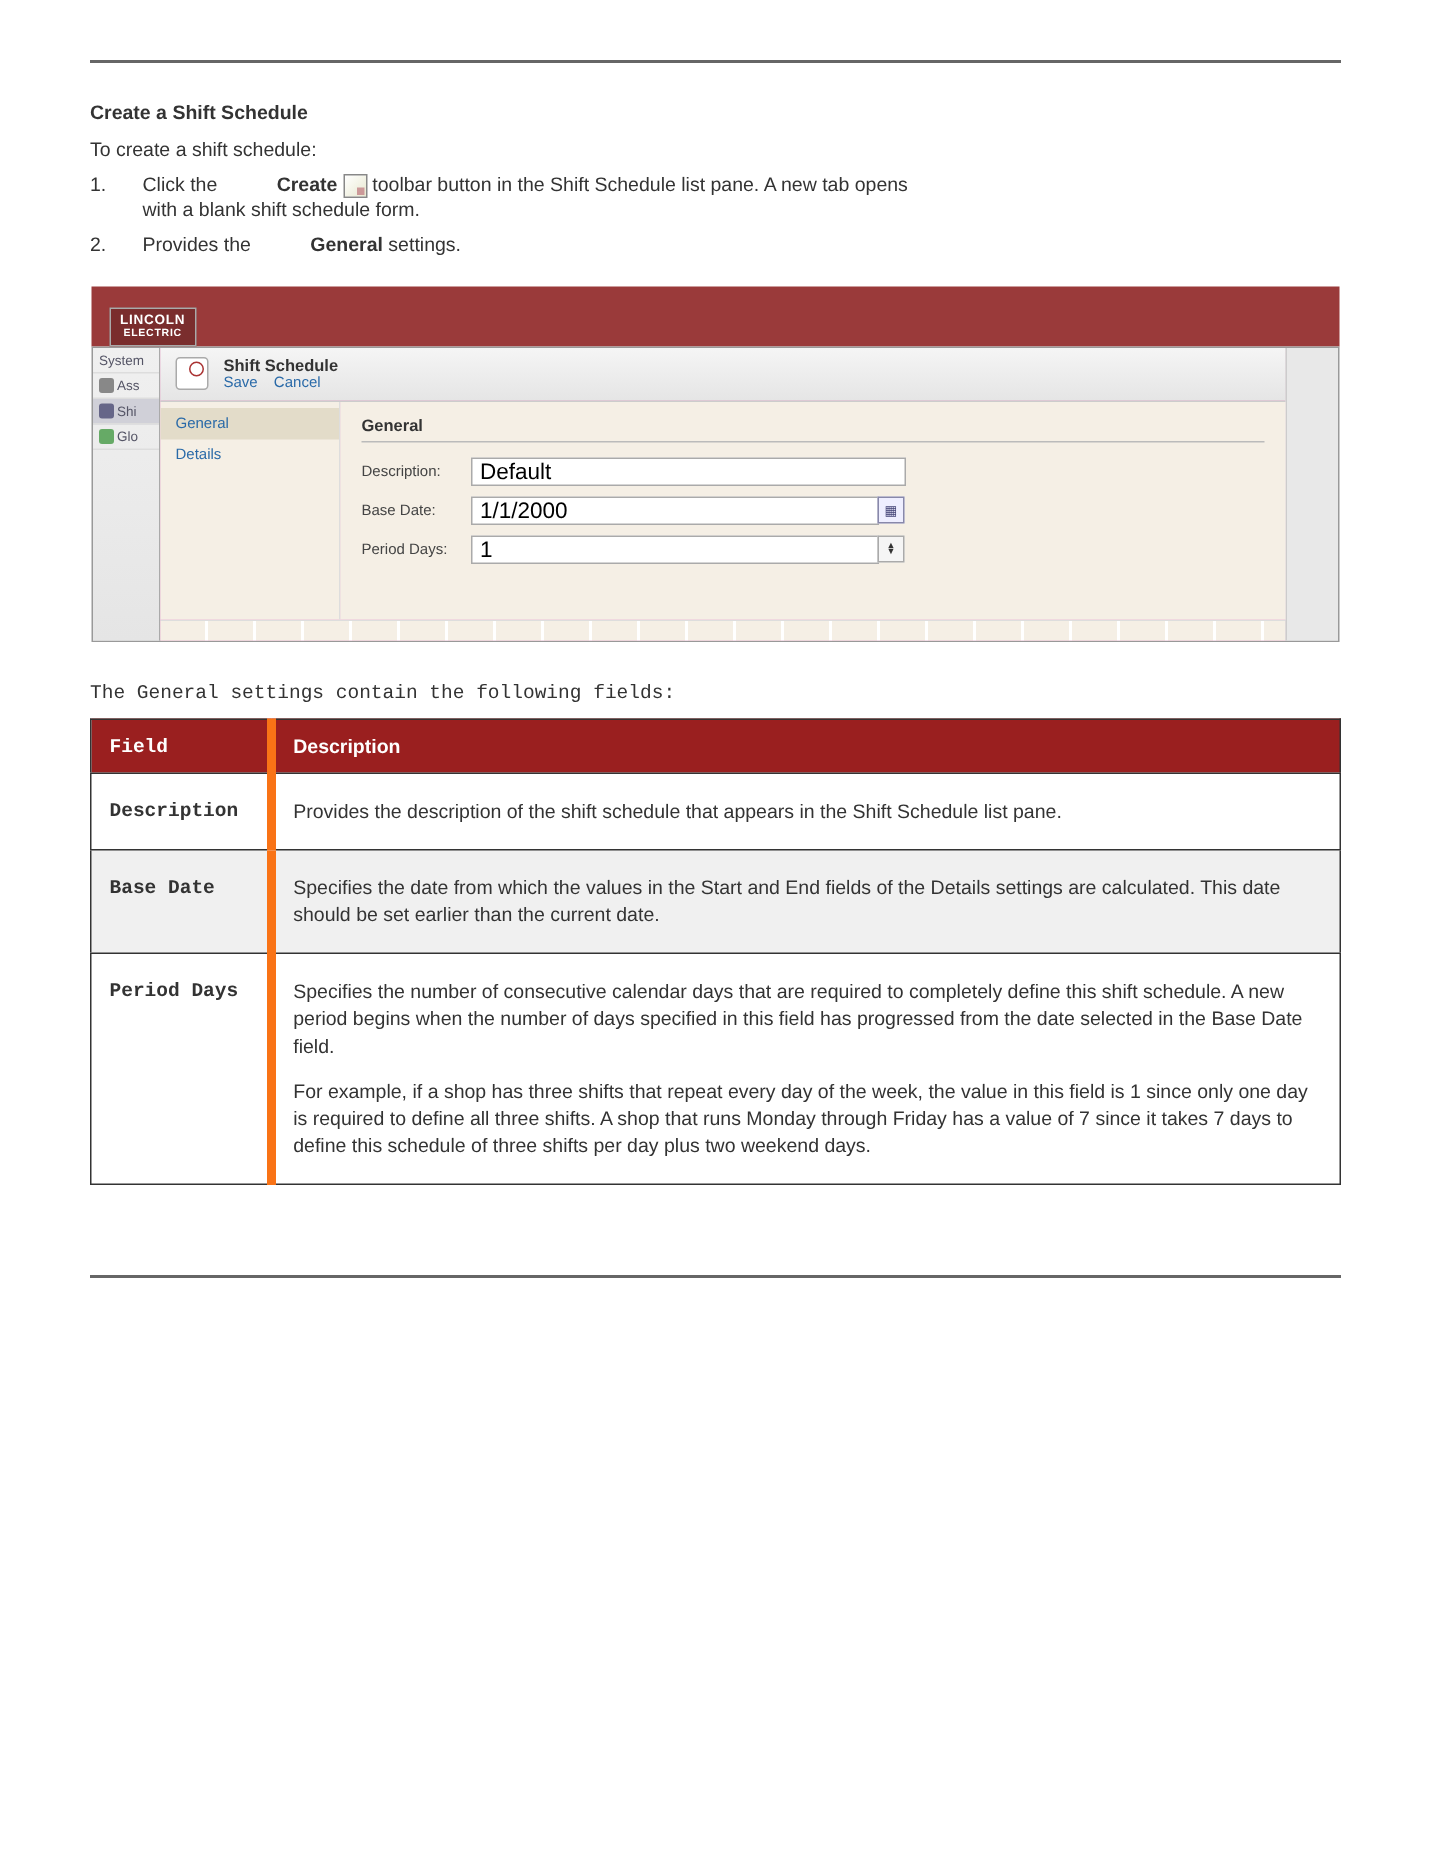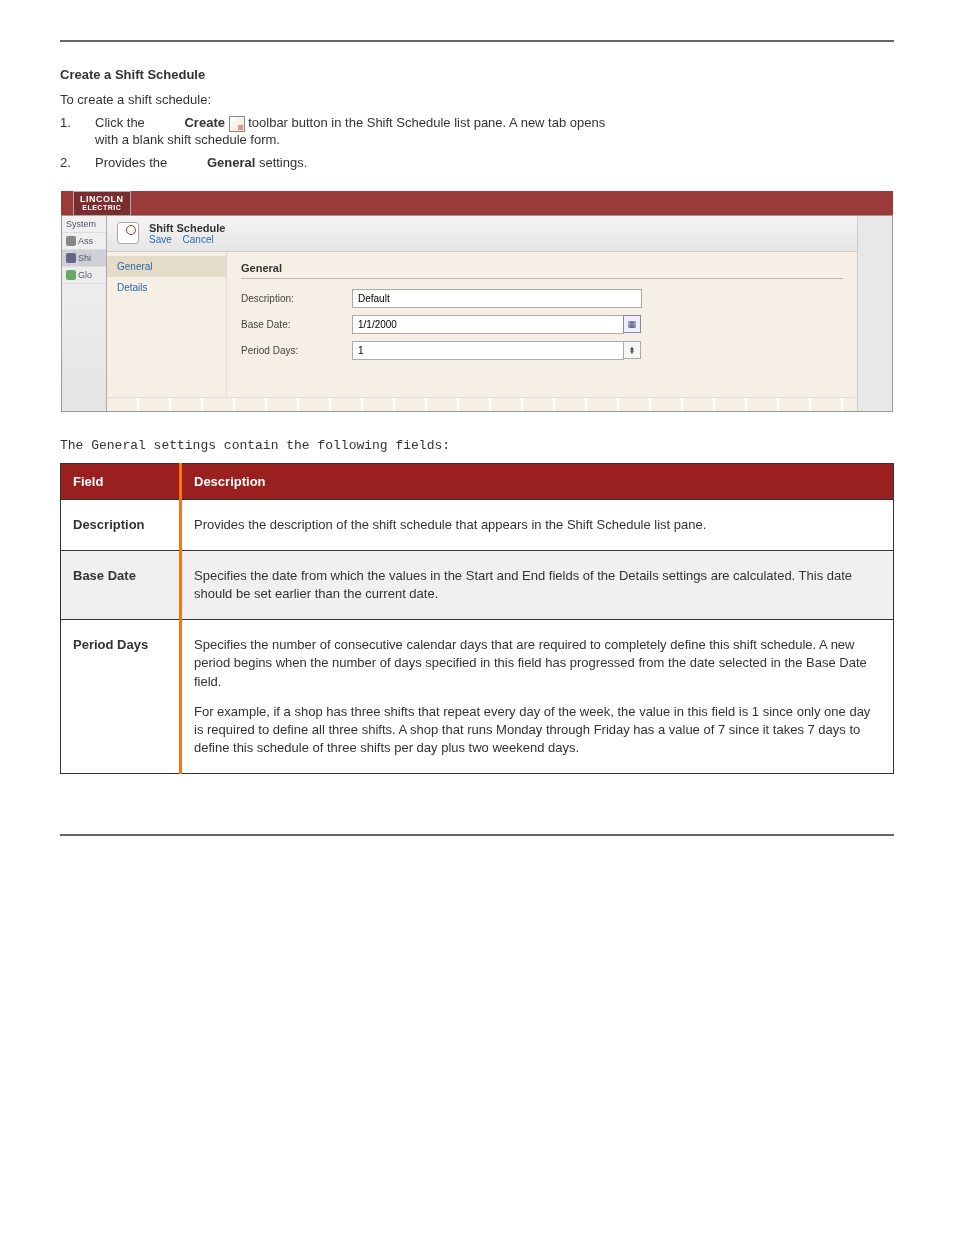--- a/index.html
+++ b/index.html
@@ -6,21 +6,21 @@
   body { margin: 0; font-family: Arial, sans-serif; background: #fff; color: #333; font-size: 13px; }
   .page { width: 954px; margin: 0 auto; padding: 40px 60px 30px 60px; }
   .top-rule { border-top: 2px solid #666; margin-bottom: 25px; }
   .bold { font-weight: bold; margin-left: 36px; }
   .hdr-line { margin: 3px 0; font-size: 13px; color: #333; }
   .bullet-row { display: flex; align-items: flex-start; margin: 8px 0; }
   .bullet-num { min-width: 35px; font-size: 13px; color: #333; }
   .icon-create { width: 16px; height: 16px; display: inline-block; border: 1px solid #888; background: linear-gradient(135deg,#fff,#e8e8d0); vertical-align: middle; position: relative; }
   .icon-create::after { content:""; position:absolute; right:1px; bottom:1px; width:5px; height:5px; background:#c99; }
   .screenshot { border: 1px solid #fff; margin: 20px 0 10px 0; background: #fff; }
-  .ss-header { background: #9a3a3a; height: 24px; display:flex; align-items:flex-start; padding-left: 12px; }
+  .ss-header { background: #9a3a3a; height: 40px; display:flex; align-items:flex-end; padding-left: 12px; }
   .logo { background: #7a2d2d; color: #fff; font-size: 9px; font-weight: bold; padding: 3px 6px; border: 1px solid #aaa; letter-spacing: 0.5px; text-align:center; line-height:1.1; }
   .logo small { font-size:7px; font-weight:bold; display:block; }
   .ss-body { display:flex; border: 1px solid #999; }
   .ss-side { width: 45px; background: linear-gradient(#f0f0f0,#e5e5e5); border-right:1px solid #aaa; font-size:9px; color:#556; overflow:hidden; }
   .side-item { padding:3px 4px; white-space:nowrap; border-bottom:1px solid #ddd; display:flex; align-items:center; gap:2px; }
   .side-ico { width:10px; height:10px; background:#888; border-radius:2px; display:inline-block; }
   .ss-main { flex:1; background:#f9a8d4; }
   .ss-title-bar { background: linear-gradient(#f5f5f5,#e5e5e5); padding: 6px 10px; border-bottom:1px solid #ccc; display:flex; align-items:center; gap:10px; }
   .clock-ico { width:22px; height:22px; background:#fff; border:1px solid #aaa; border-radius:3px; position:relative; display:inline-block; }
   .clock-ico::after { content:""; position:absolute; width:8px; height:8px; border:1px solid #a33; border-radius:50%; right:2px; top:2px; }
@@ -28,31 +28,31 @@
   .ss-links { font-size:10px; }
   .ss-links .save { color:#2a6aa8; margin-right:8px; }
   .ss-links .cancel { color:#2a6aa8; }
   .ss-content { display:flex; }
   .ss-left-tabs { width:120px; background:#f5efe5; border-right:1px solid #ddd; padding-top:4px; }
   .tab-item { font-size:10px; padding:5px 10px; color:#2a6aa8; }
   .tab-item.active { background:#e3dcc9; }
   .ss-form { flex:1; background:#f5efe5; padding:10px 14px 30px 14px; position:relative; }
   .ss-form-title { font-weight:bold; font-size:11px; color:#333; border-bottom:1px solid #bbb; padding-bottom:4px; margin-bottom:10px; }
   .form-row { display:flex; align-items:center; margin:7px 0; }
-  .form-label { width:111px; font-size:10px; color:#444; }
-  .form-input { flex:1; border:1px solid #aaa; background:#fff; height:19px; font-size:10px; padding:2px 5px; max-width:290px; }
+  .form-label { width:73px; font-size:10px; color:#444; }
+  .form-input { flex:1; border:1px solid #aaa; background:#fff; height:19px; font-size:15px; padding:2px 5px; max-width:290px; }
   .btn-cal { width:18px; height:18px; border:1px solid #88a; background:#eef; margin-left:-1px; display:flex; align-items:center; justify-content:center; font-size:9px; color:#447; }
   .btn-step { width:18px; height:18px; border:1px solid #aaa; background:#f5f5f5; margin-left:-1px; display:flex; flex-direction:column; align-items:center; justify-content:center; font-size:6px; color:#333; line-height:0.7; }
   .torn-edge { height:14px; background: repeating-linear-gradient(90deg,#f5efe5 0 30px,#fff 30px 32px); border-top:1px solid #ddd; }
   .fields-title { font-size:13px; margin: 25px 0 10px 0; font-family: Liberation Mono, monospace; }
   .fields-table { width:100%; border-collapse:collapse; border:1px solid #333; }
   .fields-table th { background:#9a1f1f; color:#fff; font-weight:bold; text-align:left; padding:10px 12px; font-size:13px; vertical-align:top; }
   .fields-table td { padding:16px 12px; font-size:13px; vertical-align:top; line-height:1.4; border-top:1px solid #333; }
   .fields-table tr.alt td { background:#f0f0f0; }
-  .col-field { width:120px; font-weight:bold; border-right:3px solid #f97316; }
+  .col-field { width:120px; font-weight:bold; border-right:6px solid #f97316;font-family:Liberation Mono, monospace; }
   .btm-rule { border-top:2px solid #666; margin-top:60px; }
   .ss-right-strip { width: 35px; background:#e8e8e8; border-left:1px solid #ccc; }
 </style>
 </head>
 <body>
 
 <div class="page">
   <div class="top-rule"></div>
 
   <div class="hdr-line bold">Create a Shift Schedule</div>

